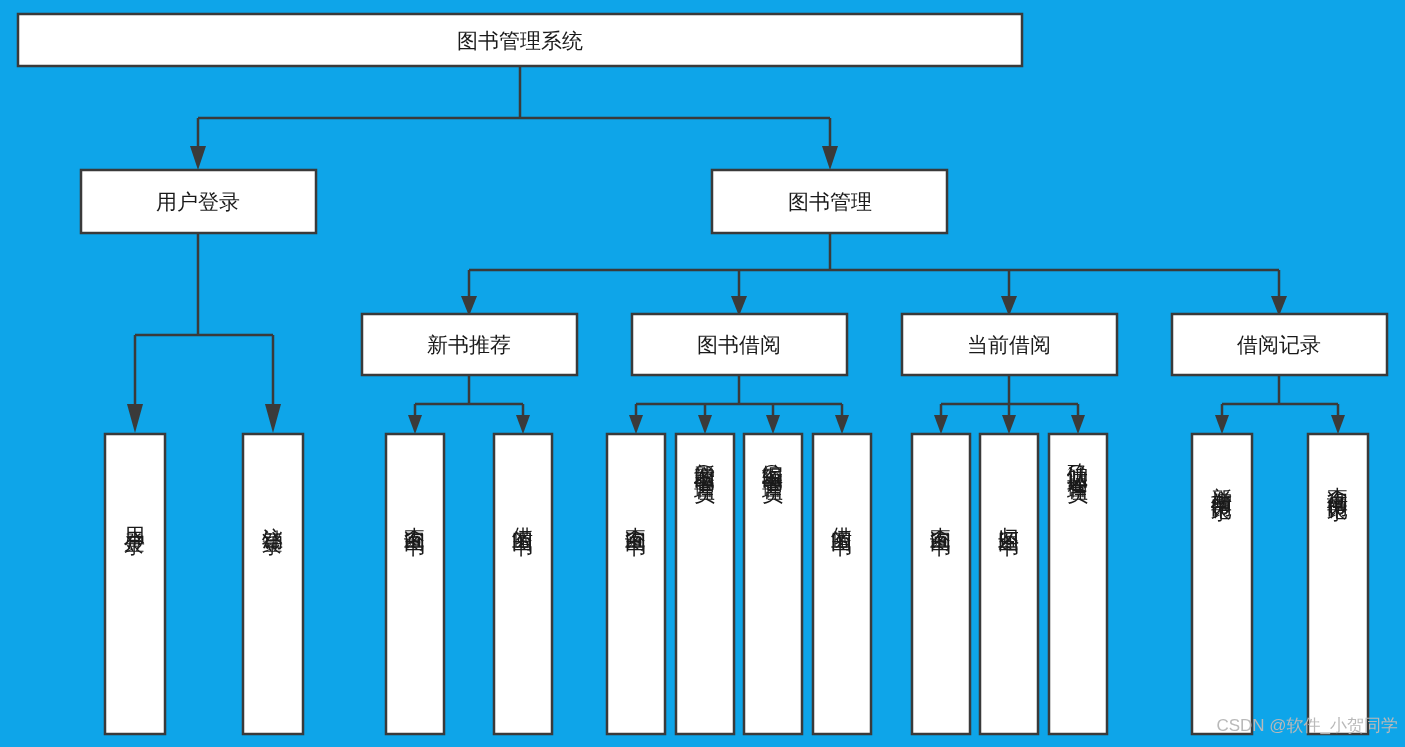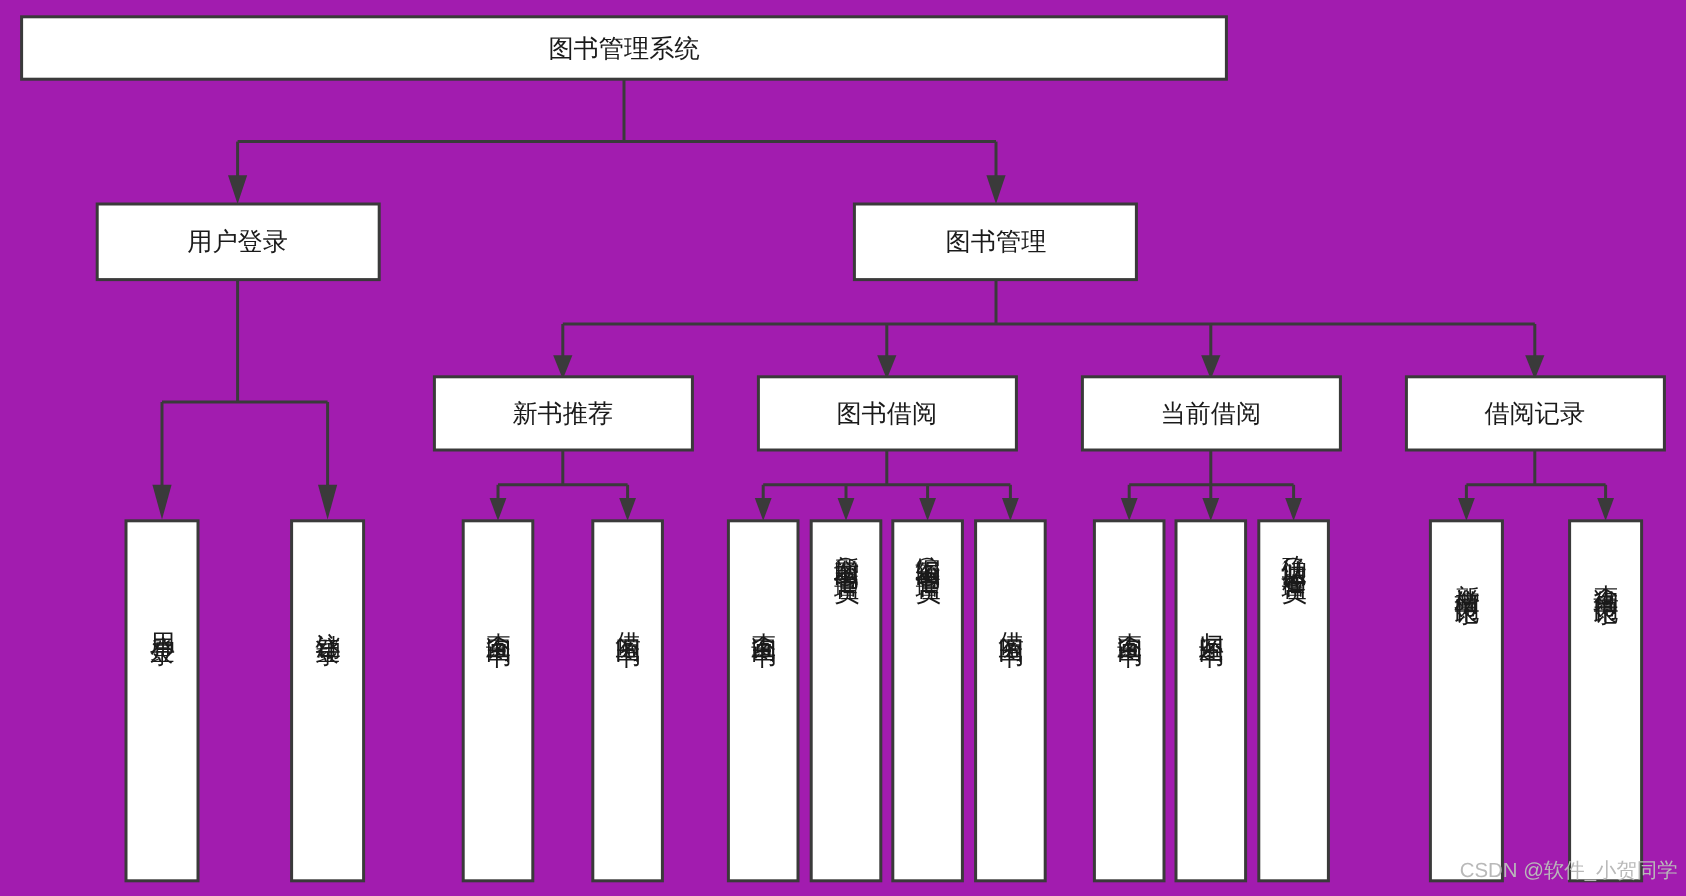--- a/index.html
+++ b/index.html
@@ -7,21 +7,21 @@
     padding: 0;
     background: #ffffff;
   }
   body {
     font-family: "Liberation Sans", "DejaVu Sans", sans-serif;
   }
   #diagram-root {
     position: relative;
     width: 1405px;
     height: 747px;
-    background: #a21caf;
+    background: #0ea5e9;
     overflow: hidden;
   }
   svg#tree-svg {
     position: absolute;
     left: 0;
     top: 0;
     width: 1405px;
     height: 747px;
     display: block;
   }

